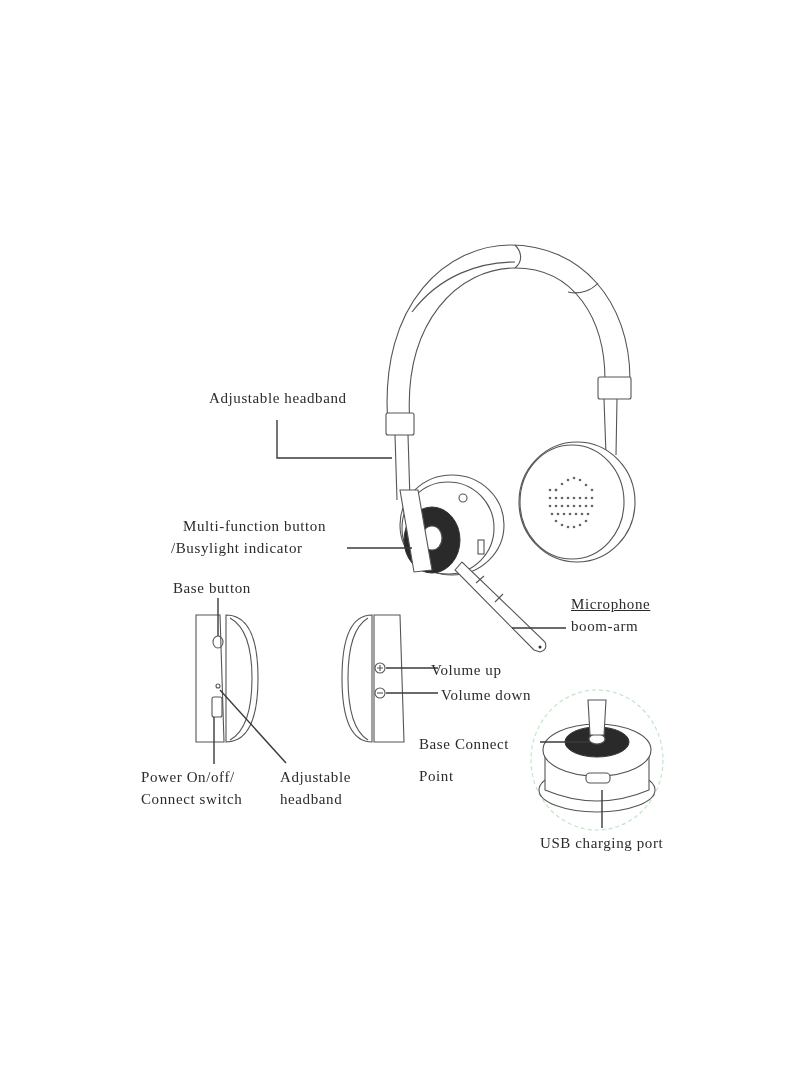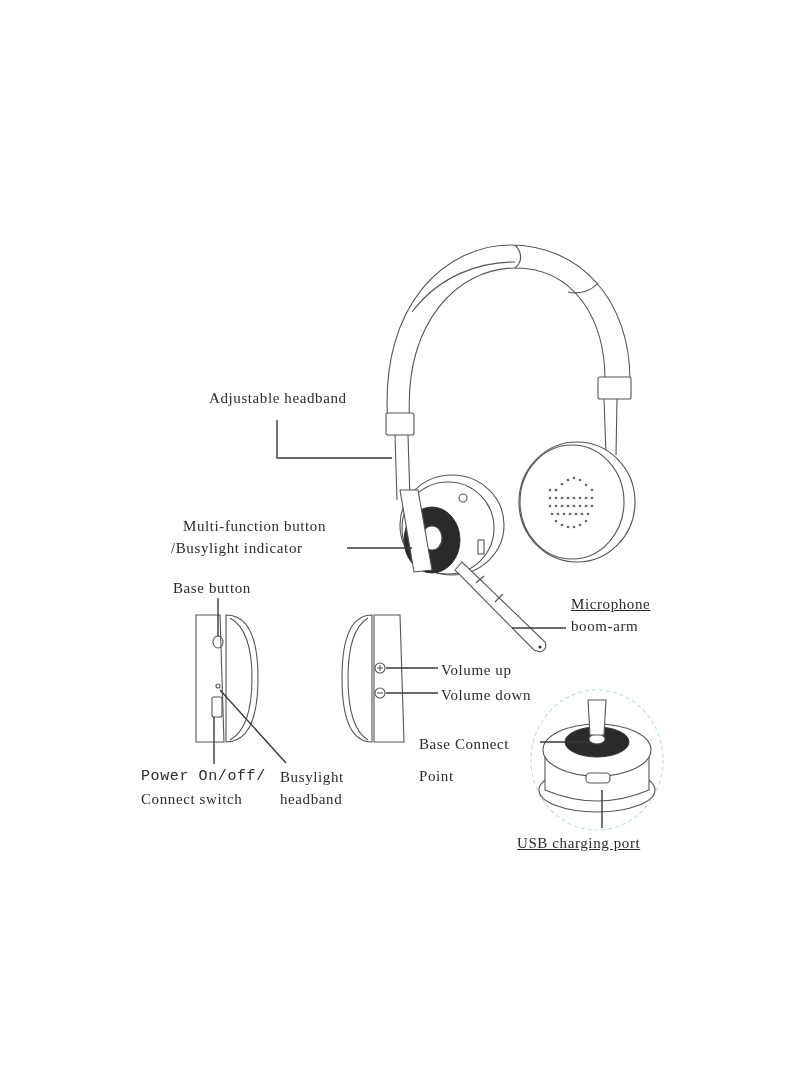--- a/index.html
+++ b/index.html
@@ -150,27 +150,27 @@
 <div class="lbl" style="left:209px; top:387px;">Adjustable headband</div>
 
 <div class="lbl" style="left:171px; top:515px;margin-left:12px;">Multi-function button</div>
 <div class="lbl" style="left:171px; top:537px;font-family:Liberation Serif, serif;">/Busylight indicator</div>
 
 <div class="lbl" style="left:173px; top:577px;">Base button</div>
 
 <div class="lbl" style="left:571px; top:593px;text-decoration:underline;">Microphone</div>
 <div class="lbl" style="left:571px; top:615px;text-align:right;">boom-arm</div>
 
-<div class="lbl" style="left:441px; top:659px;">Volume up</div>
+<div class="lbl" style="left:431px; top:659px;">Volume up</div>
 <div class="lbl" style="left:441px; top:684px;">Volume down</div>
 
 <div class="lbl" style="left:419px; top:733px;">Base Connect</div>
 <div class="lbl" style="left:419px; top:755px;margin-top:10px;">Point</div>
 
-<div class="lbl" style="left:141px; top:766px;font-family:Liberation Mono, monospace;">Power On/off/</div>
+<div class="lbl" style="left:141px; top:766px;">Power On/off/</div>
 <div class="lbl" style="left:141px; top:788px;">Connect switch</div>
 
-<div class="lbl" style="left:280px; top:766px;">Busylight</div>
+<div class="lbl" style="left:280px; top:766px;">Adjustable</div>
 <div class="lbl" style="left:280px; top:788px;">headband</div>
 
-<div class="lbl" style="left:517px; top:832px;text-decoration:underline;">USB charging port</div>
+<div class="lbl" style="left:540px; top:832px;">USB charging port</div>
 
 </div>
 
 </body></html>

